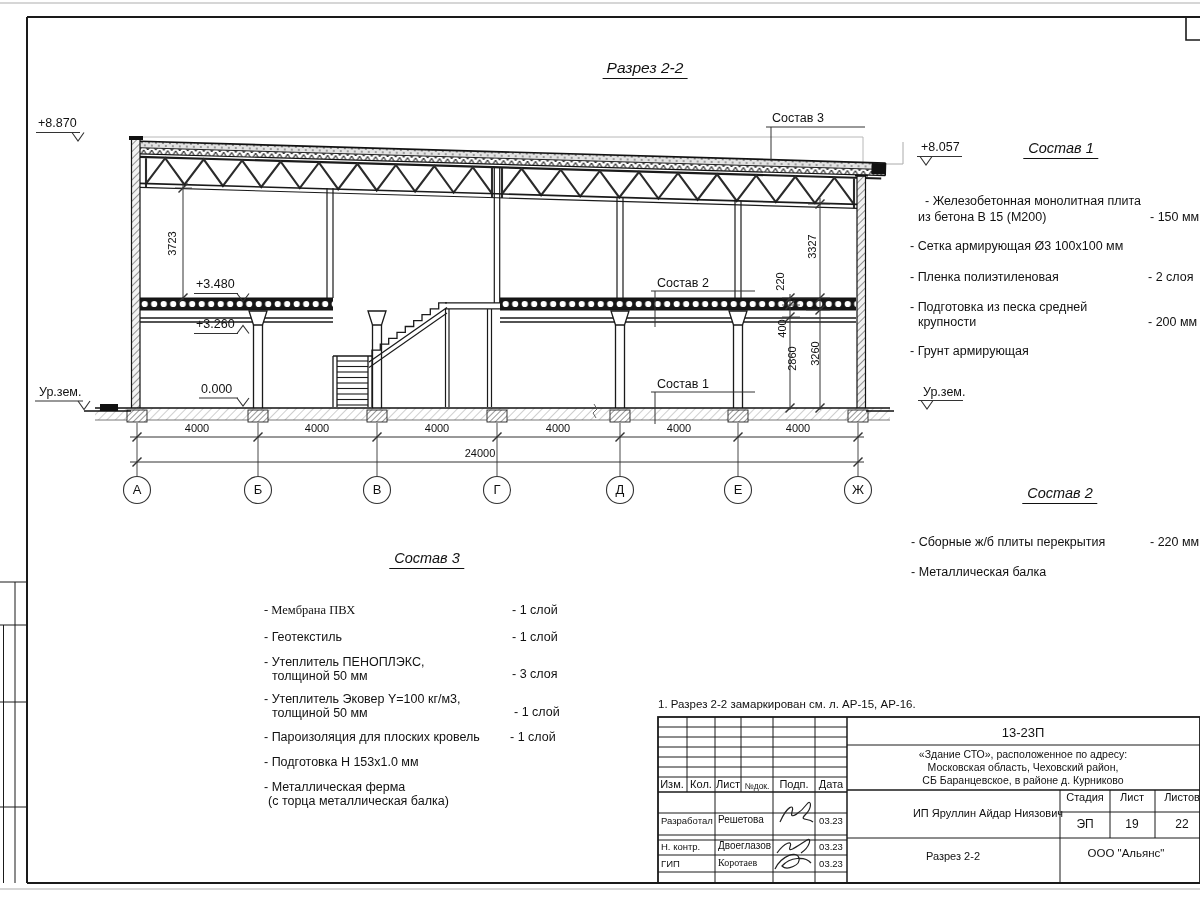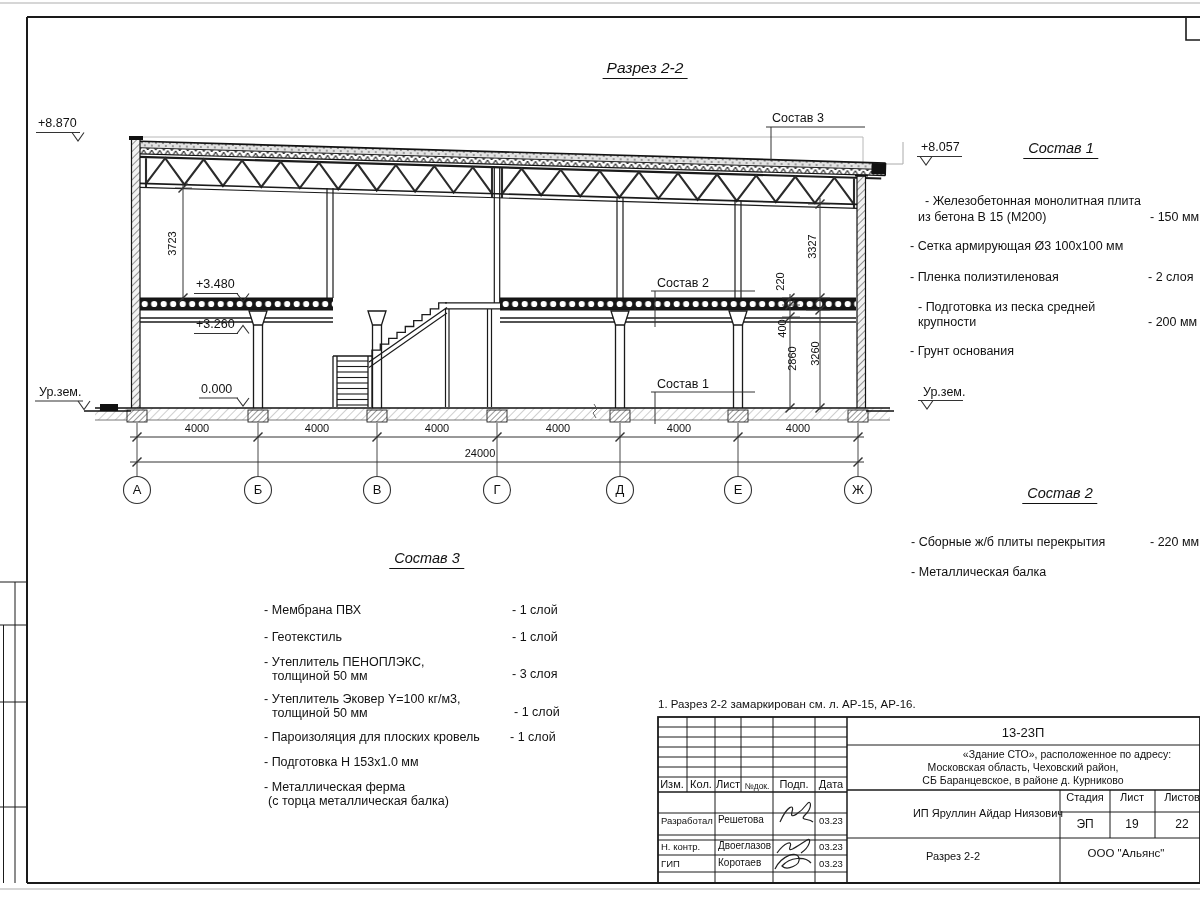--- a/index.html
+++ b/index.html
@@ -362,69 +362,69 @@
 <div class="lbl ctr" style="left:738px;top:483px;font-size:13px;">Е</div>
 <div class="lbl ctr" style="left:858px;top:483px;font-size:13px;">Ж</div>
 
 <div class="lbl hdg ctr" style="left:1061px;top:141px;">Состав 1</div>
 <div class="lbl" style="left:917px;top:195px;margin-left:8px;">- Железобетонная  монолитная плита</div>
 <div class="lbl" style="left:918px;top:211px;">из бетона В 15 (М200)</div>
 <div class="lbl" style="left:1150px;top:211px;">- 150 мм</div>
 <div class="lbl" style="left:910px;top:240px;">- Сетка армирующая Ø3 100х100 мм</div>
 <div class="lbl" style="left:910px;top:271px;">- Пленка полиэтиленовая</div>
 <div class="lbl" style="left:1148px;top:271px;">-  2 слоя</div>
-<div class="lbl" style="left:910px;top:301px;margin-left:8px;">- Подготовка из песка средней</div>
+<div class="lbl" style="left:910px;top:301px;">- Подготовка из песка средней</div>
 <div class="lbl" style="left:918px;top:316px;">крупности</div>
 <div class="lbl" style="left:1148px;top:316px;">- 200 мм</div>
-<div class="lbl" style="left:910px;top:345px;">- Грунт основания</div>
+<div class="lbl" style="left:910px;top:345px;">- Грунт армирующая</div>
 
 <div class="lbl hdg ctr" style="left:1060px;top:486px;">Состав 2</div>
 <div class="lbl" style="left:911px;top:536px;">- Сборные ж/б плиты перекрытия</div>
 <div class="lbl" style="left:1150px;top:536px;">- 220 мм</div>
 <div class="lbl" style="left:911px;top:566px;">- Металлическая  балка</div>
 
 <div class="lbl hdg ctr" style="left:427px;top:551px;">Состав 3</div>
-<div class="lbl" style="left:264px;top:604px;">- Мембрана ПВХ</div>
+<div class="lbl" style="left:264px;top:604px;font-family:Liberation Serif, serif;">- Мембрана ПВХ</div>
 <div class="lbl" style="left:512px;top:604px;">- 1 слой</div>
 <div class="lbl" style="left:264px;top:631px;">- Геотекстиль</div>
 <div class="lbl" style="left:512px;top:631px;">- 1 слой</div>
 <div class="lbl" style="left:264px;top:656px;">- Утеплитель ПЕНОПЛЭКС,</div>
 <div class="lbl" style="left:272px;top:670px;">толщиной 50 мм</div>
 <div class="lbl" style="left:512px;top:668px;">- 3 слоя</div>
 <div class="lbl" style="left:264px;top:693px;">- Утеплитель Эковер Y=100 кг/м3,</div>
 <div class="lbl" style="left:272px;top:707px;">толщиной 50 мм</div>
 <div class="lbl" style="left:514px;top:706px;">- 1 слой</div>
 <div class="lbl" style="left:264px;top:731px;">- Пароизоляция для плоских кровель</div>
 <div class="lbl" style="left:510px;top:731px;">- 1 слой</div>
 <div class="lbl" style="left:264px;top:756px;">- Подготовка Н 153х1.0 мм</div>
 <div class="lbl" style="left:264px;top:781px;">- Металлическая ферма</div>
 <div class="lbl" style="left:268px;top:795px;">(с торца металлическая балка)</div>
 
 <div class="lbl sm" style="left:658px;top:699px;">1. Разрез 2-2 замаркирован см. л. АР-15, АР-16.</div>
 
 <div class="lbl ctr" style="left:1023px;top:726px;font-size:13px;">13-23П</div>
-<div class="lbl ctr" style="left:1067px;top:749px;font-size:10.5px;">«Здание СТО», расположенное по адресу:</div>
+<div class="lbl ctr" style="left:1023px;top:749px;font-size:10.5px;">«Здание СТО», расположенное по адресу:</div>
 <div class="lbl ctr" style="left:1023px;top:762px;font-size:10.5px;">Московская область, Чеховский район,</div>
 <div class="lbl ctr" style="left:1023px;top:775px;font-size:10.5px;">СБ Баранцевское, в районе д. Курниково</div>
 
 <div class="lbl tbh ctr" style="left:672px;top:779px;">Изм.</div>
 <div class="lbl tbh ctr" style="left:701px;top:779px;">Кол.</div>
 <div class="lbl tbh ctr" style="left:728px;top:779px;">Лист</div>
 <div class="lbl ctr" style="left:757px;top:782px;font-size:8.5px;">№док.</div>
 <div class="lbl tbh ctr" style="left:794px;top:779px;">Подп.</div>
 <div class="lbl tbh ctr" style="left:831px;top:779px;">Дата</div>
 
 <div class="lbl" style="left:661px;top:816px;font-size:9.5px;">Разработал</div>
 <div class="lbl" style="left:718px;top:815px;font-size:10px;">Решетова</div>
 <div class="lbl ctr" style="left:831px;top:816px;font-size:9.5px;">03.23</div>
 <div class="lbl" style="left:661px;top:842px;font-size:9.5px;">Н. контр.</div>
 <div class="lbl" style="left:718px;top:841px;font-size:10px;">Двоеглазов</div>
 <div class="lbl ctr" style="left:831px;top:842px;font-size:9.5px;">03.23</div>
 <div class="lbl" style="left:661px;top:859px;font-size:9.5px;">ГИП</div>
-<div class="lbl" style="left:718px;top:858px;font-size:10px;">Коротаев</div>
+<div class="lbl" style="left:718px;top:858px;font-size:10px;font-family:Liberation Serif, serif;">Коротаев</div>
 <div class="lbl ctr" style="left:831px;top:859px;font-size:9.5px;">03.23</div>
 
 <div class="lbl ctr" style="left:953px;top:808px;font-size:11px;margin-left:35px;">ИП Яруллин Айдар Ниязович</div>
 <div class="lbl ctr" style="left:1085px;top:792px;font-size:11px;">Стадия</div>
 <div class="lbl ctr" style="left:1132px;top:792px;font-size:11px;">Лист</div>
 <div class="lbl ctr" style="left:1182px;top:792px;font-size:11px;">Листов</div>
 <div class="lbl ctr" style="left:1085px;top:818px;font-size:12px;">ЭП</div>
 <div class="lbl ctr" style="left:1132px;top:818px;font-size:12px;">19</div>
 <div class="lbl ctr" style="left:1182px;top:818px;font-size:12px;">22</div>
 <div class="lbl ctr" style="left:953px;top:851px;font-size:11px;">Разрез 2-2</div>

